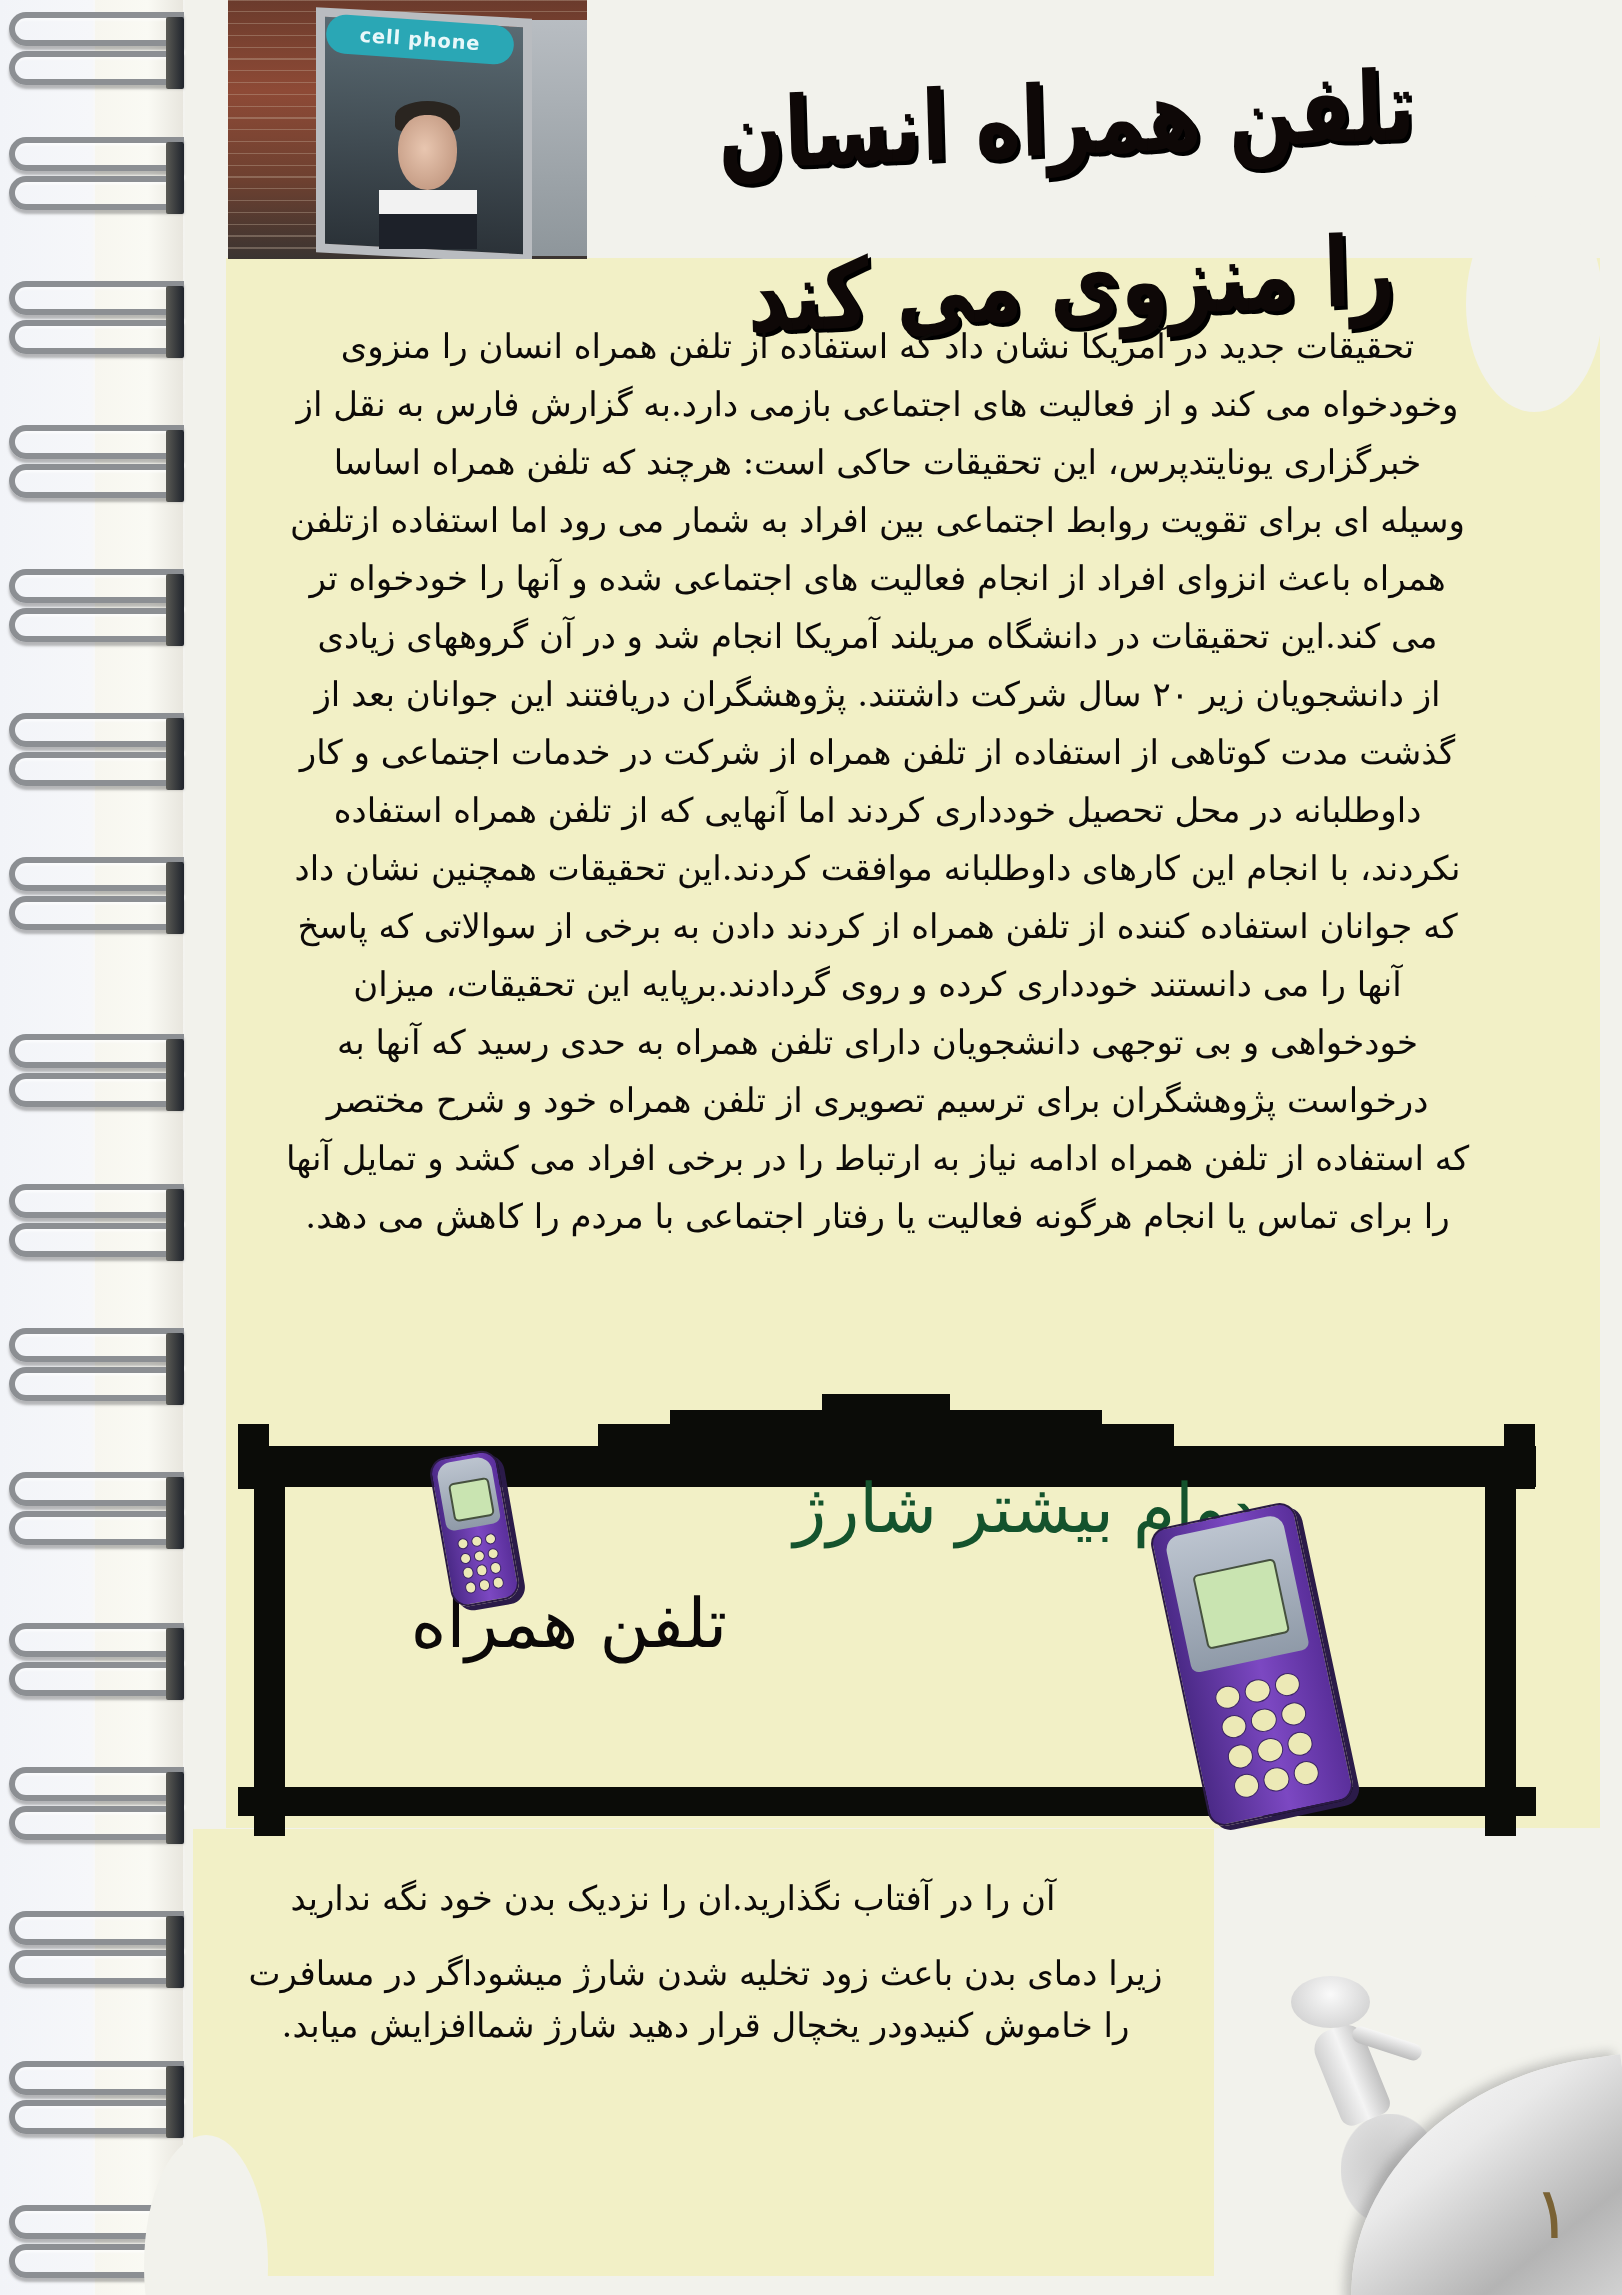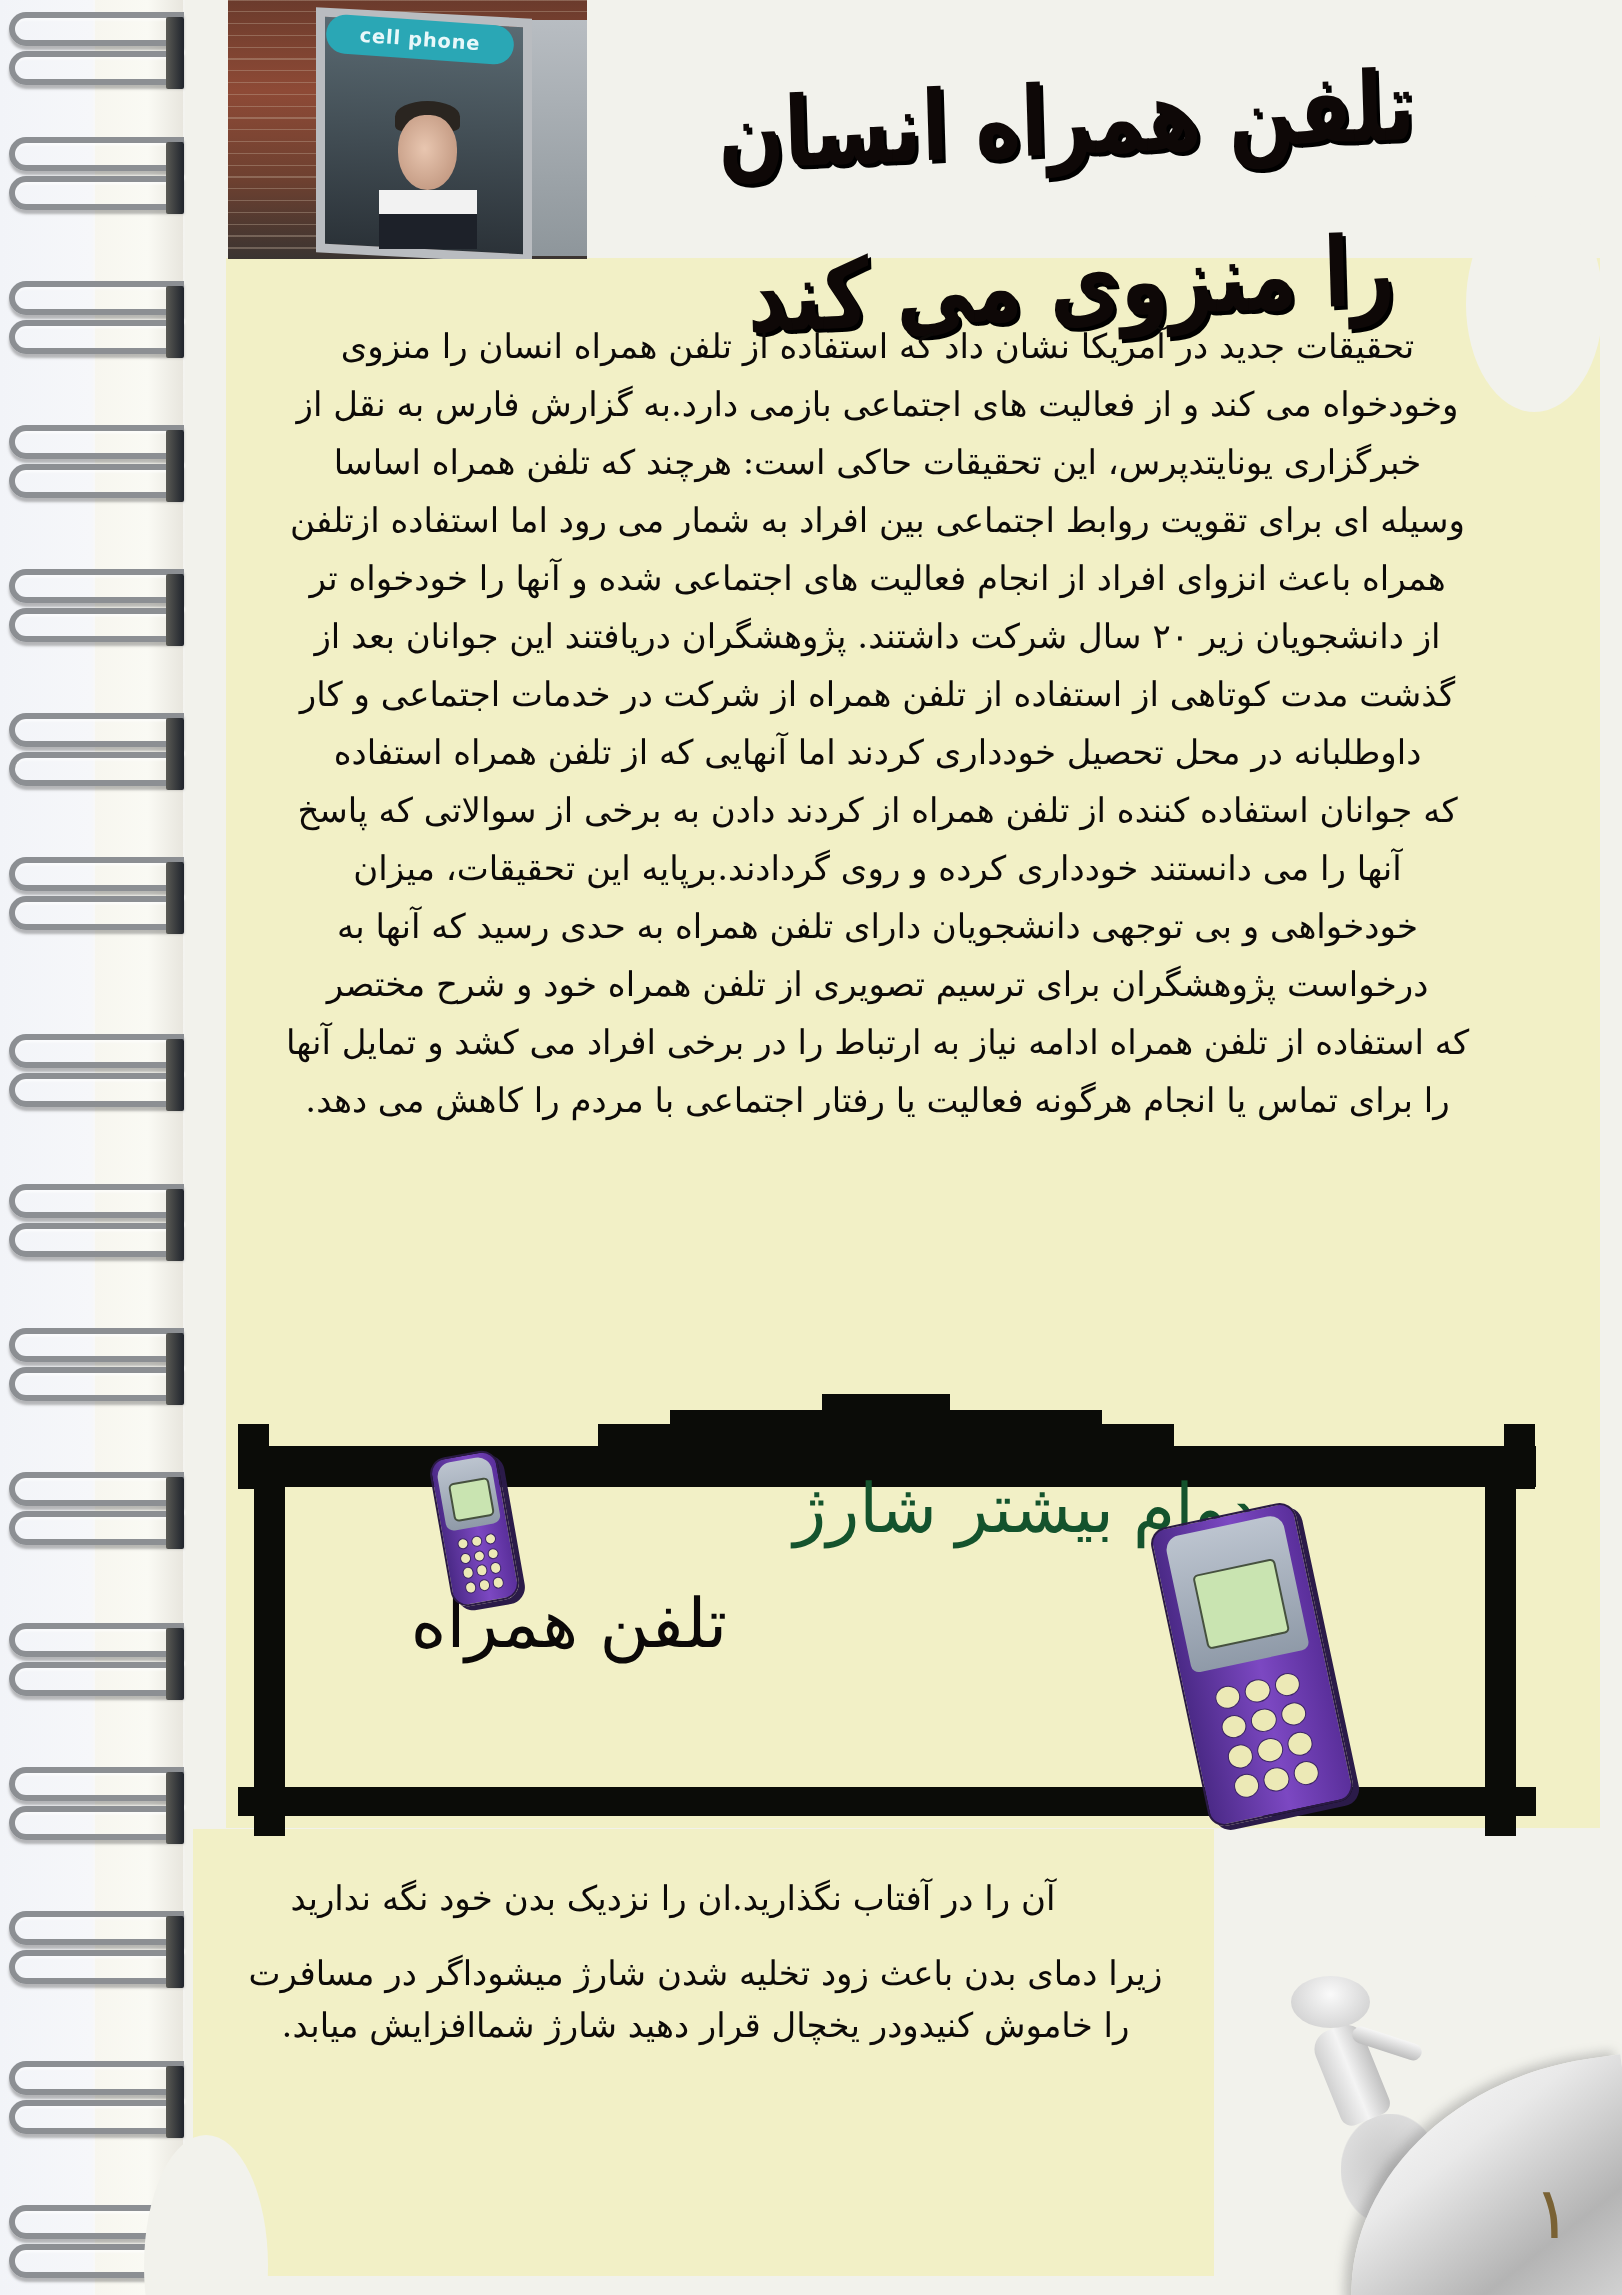--- a/index.html
+++ b/index.html
@@ -288,23 +288,25 @@
 </div>
 
 <div class="title">تلفن همراه انسان را منزوی می کند</div>
 
 <div class="article">
   <span class="ln">تحقیقات جدید در آمریکا نشان داد که استفاده از تلفن همراه انسان را منزوی</span>
   <span class="ln">وخودخواه می کند و از فعالیت های اجتماعی بازمی دارد.به گزارش فارس به نقل از</span>
   <span class="ln">خبرگزاری یونایتدپرس، این تحقیقات حاکی است: هرچند که تلفن همراه اساسا</span>
   <span class="ln">وسیله ای برای تقویت روابط اجتماعی بین افراد به شمار می رود اما استفاده ازتلفن</span>
   <span class="ln">همراه باعث انزوای افراد از انجام فعالیت های اجتماعی شده و آنها را خودخواه تر</span>
+  <span class="ln">می کند.این تحقیقات در دانشگاه مریلند آمریکا انجام شد و در آن گروههای زیادی</span>
   <span class="ln">از دانشجویان زیر ۲۰ سال شرکت داشتند. پژوهشگران دریافتند این جوانان بعد از</span>
   <span class="ln">گذشت مدت کوتاهی از استفاده از تلفن همراه از شرکت در خدمات اجتماعی و کار</span>
   <span class="ln">داوطلبانه در محل تحصیل خودداری کردند اما آنهایی که از تلفن همراه استفاده</span>
+  <span class="ln">نکردند، با انجام این کارهای داوطلبانه موافقت کردند.این تحقیقات همچنین نشان داد</span>
   <span class="ln">که جوانان استفاده کننده از تلفن همراه از کردند دادن به برخی از سوالاتی که پاسخ</span>
   <span class="ln">آنها را می دانستند خودداری کرده و روی گردادند.برپایه این تحقیقات، میزان</span>
   <span class="ln">خودخواهی و بی توجهی دانشجویان دارای تلفن همراه به حدی رسید که آنها به</span>
   <span class="ln">درخواست پژوهشگران برای ترسیم تصویری از تلفن همراه خود و شرح مختصر</span>
   <span class="ln">که استفاده از تلفن همراه ادامه نیاز به ارتباط را در برخی افراد می کشد و تمایل آنها</span>
   <span class="ln">را برای تماس یا انجام هرگونه فعالیت یا رفتار اجتماعی با مردم را کاهش می دهد.</span>
 </div>
 
 <div class="frame">
 

